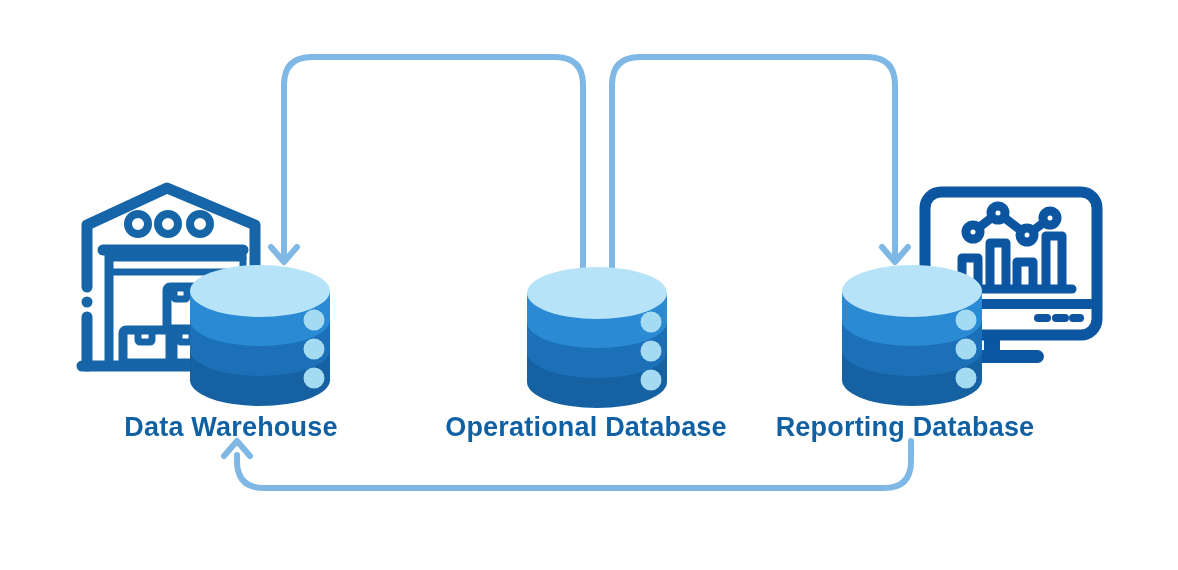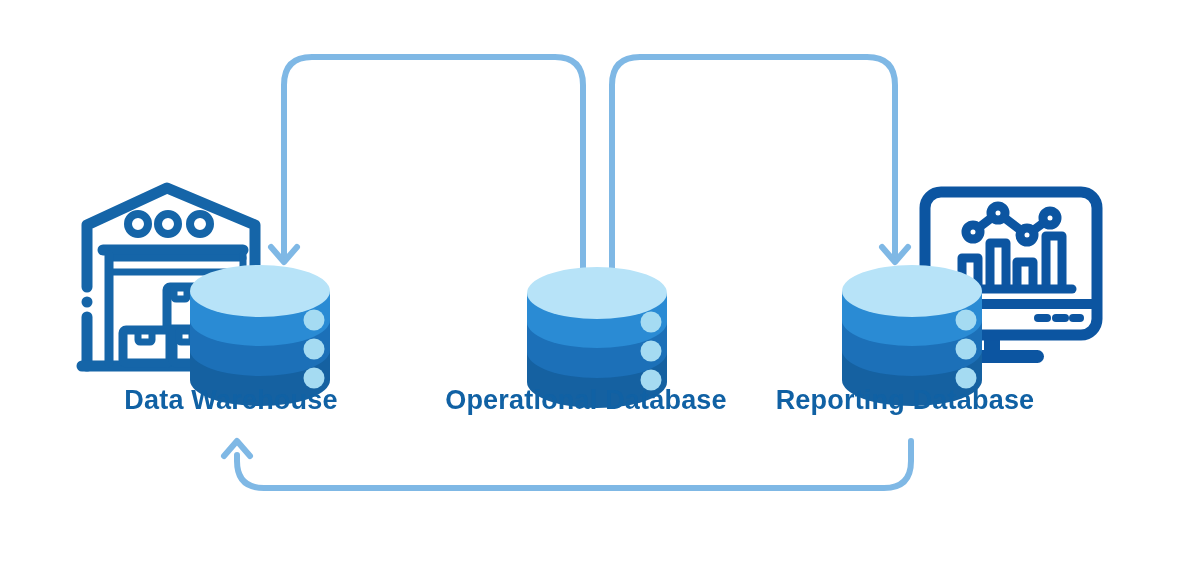--- a/index.html
+++ b/index.html
@@ -7,21 +7,21 @@
     position: relative;
     width: 1178px;
     height: 570px;
     background: #ffffff;
     overflow: hidden;
     font-family: "Liberation Sans", sans-serif;
   }
   .abs { position: absolute; }
   .node-label {
     position: absolute;
-    top: 385px;
+    top: 412px;
     transform: translateX(-50%);
     font-size: 27px;
     font-weight: bold;
     letter-spacing: 0.2px;
     color: #1061a4;
     white-space: nowrap;
   }
 </style>
 </head>
 <body>

